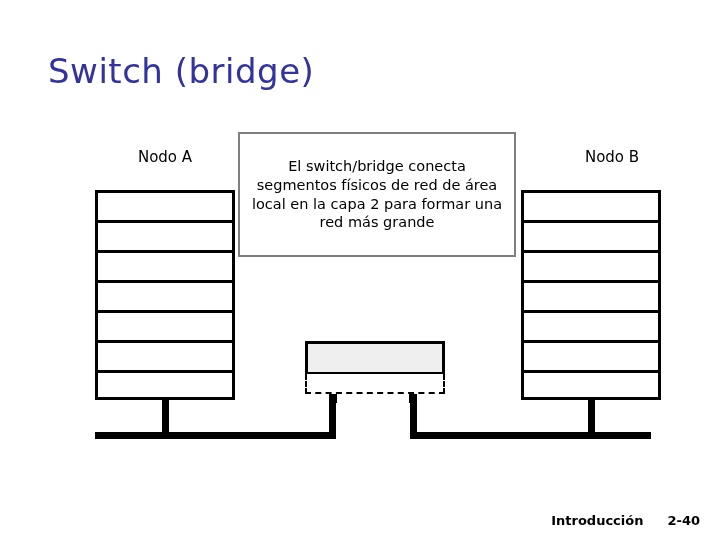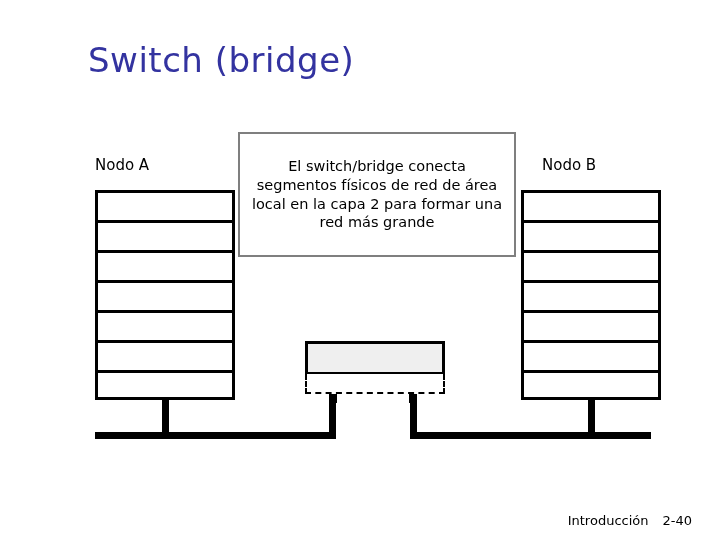--- a/index.html
+++ b/index.html
@@ -13,39 +13,37 @@
     height: 540px;
     background: #ffffff;
     overflow: hidden;
     font-family: "DejaVu Sans", sans-serif;
   }
 
   
   #slide-title {
     position: absolute;
     left: 48px;
-    top: 40px;
+    top: 51px;
     font-family: "DejaVu Sans", sans-serif;
     font-size: 34px;
     font-weight: normal;
     letter-spacing: 0.5px;
     color: #3333a0;
     white-space: nowrap;
-    margin-left: 40px;
   }
 
   
   .node-label {
     position: absolute;
     font-family: "DejaVu Sans", sans-serif;
     font-size: 15px;
     color: #000000;
     white-space: nowrap;
-    text-align: left;
-    margin-top: 8px;
+    text-align: center;
   }
   #node-a-label { left: 95px;  top: 148px; width: 140px; }
   #node-b-label { left: 542px; top: 148px; width: 140px; }
 
   
   #description-box {
     position: absolute;
     left: 238px;
     top: 132px;
     width: 278px;
@@ -134,29 +132,30 @@
     width: 8px;
     height: 9px;
     background: #000000;
   }
   #stub-left  { left: 329px; top: 394px; }
   #stub-right { left: 409px; top: 394px; }
 
   
   #footer {
     position: absolute;
-    right: 28px;
+    right: 20px;
     bottom: 12px;
     display: flex;
     align-items: baseline;
-    gap: 14px;
+    gap: 24px;
     font-family: "DejaVu Sans", sans-serif;
     font-size: 13px;
     color: #000000;
     white-space: nowrap;
+    font-weight: bold;
   }
 </style>
 </head>
 <body>
 
 <div id="slide">
 
   <div id="slide-title">Switch (bridge)</div>
 
   <div class="node-label" id="node-a-label">Nodo A</div>

